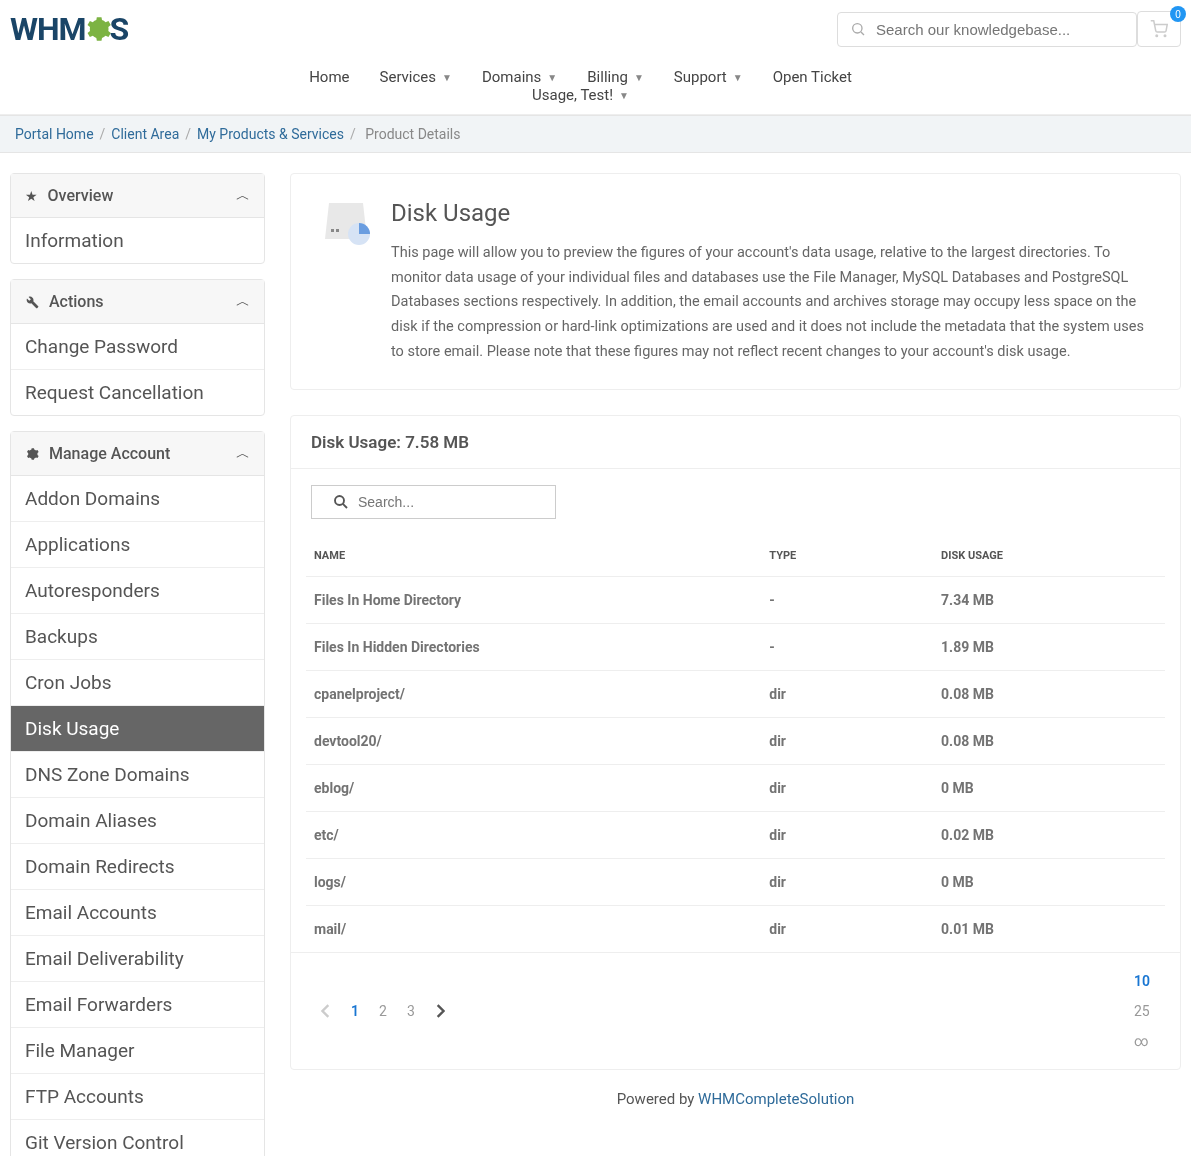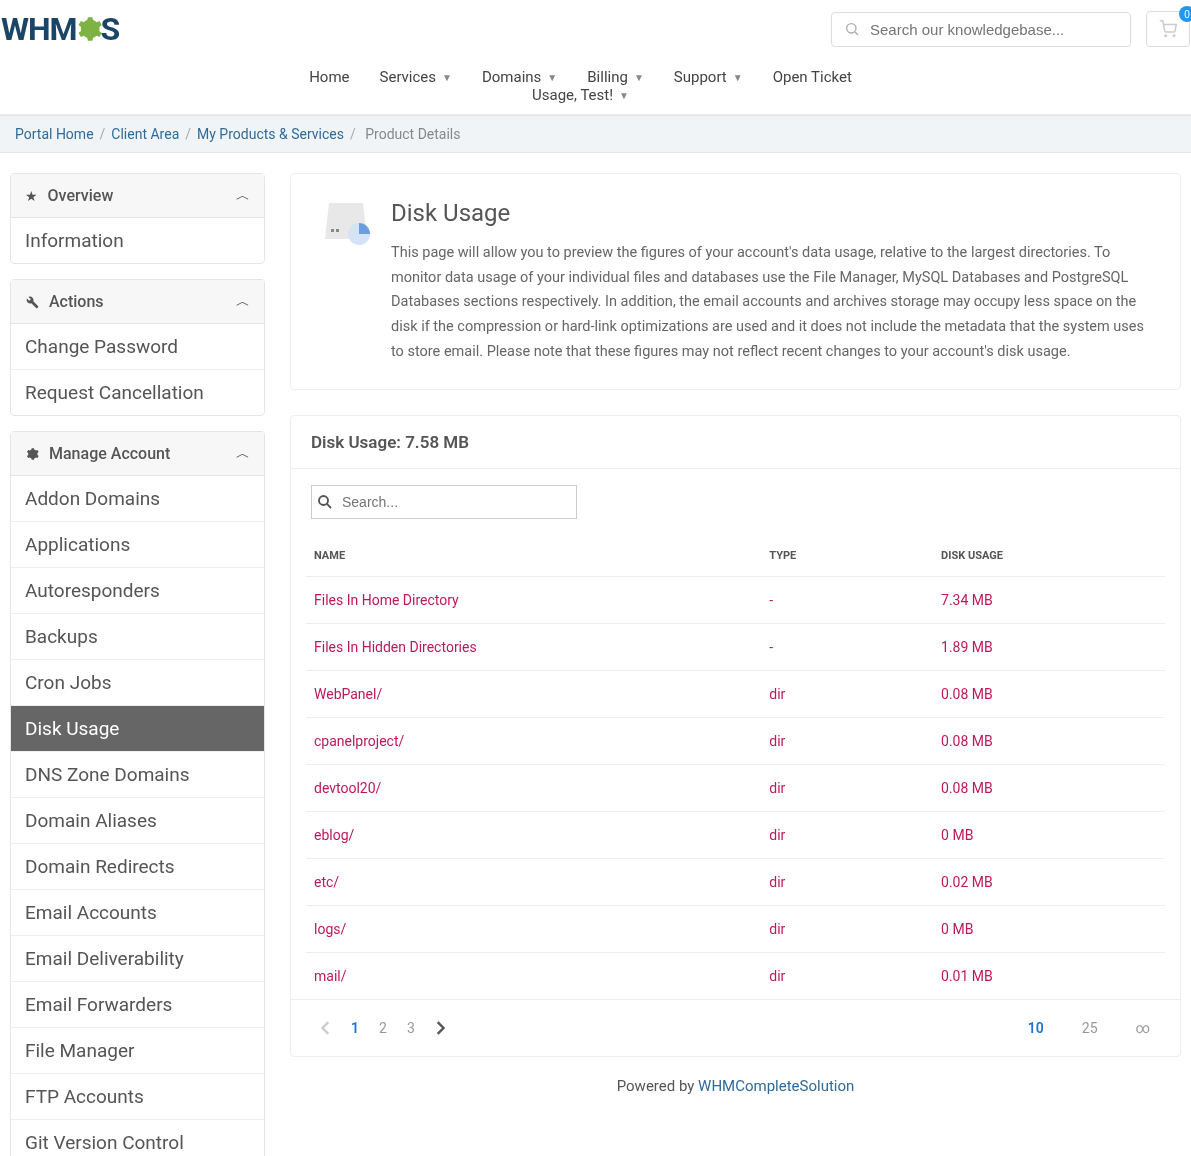--- a/index.html
+++ b/index.html
@@ -1,21 +1,21 @@
 <!DOCTYPE html>
 <html><head>
 <meta charset="utf-8">
 <style>
 * { box-sizing: border-box; margin: 0; padding: 0; }
 body { font-family: -apple-system, BlinkMacSystemFont, "Segoe UI", Roboto, sans-serif; background: #fff; color: #555; font-size: 14px; }
-.topbar { display: flex; align-items: center; padding: 10px 1px; }
+.topbar { display: flex; align-items: center; padding: 10px 10px; }
 .logo { font-size: 32px; font-weight: 700; color: #1a4567; letter-spacing: -1px; display: flex; align-items: center; }
 .logo-gear { color: #7cb342; font-size: 28px; margin: 0 -2px; }
 .spacer { flex: 1; }
-.search-box { display: flex; align-items: flex-start; border: 1px solid #ddd; border-radius: 4px; padding: 8px 12px; width: 300px; margin-right: 15px; }
+.search-box { display: flex; align-items: flex-start; border: 1px solid #ddd; border-radius: 4px; padding: 8px 12px; width: 300px; }
 .search-box input { border: none; outline: none; width: 100%; font-size: 15px; color: #999; margin-left: 10px; }
 .cart-btn { position: relative; border: 1px solid #ddd; border-radius: 4px; padding: 8px 12px; color: #ccc; background:#fff; }
 .cart-badge { position: absolute; top: -6px; right: -6px; background: #2196f3; color: #fff; font-size: 10px; border-radius: 50%; width: 16px; height: 16px; display: flex; align-items: center; justify-content: center; }
 .navbar { display: flex; align-items: center; padding: 10px 20px; border-bottom: 1px solid #eee; flex-direction: column; }
 .nav-item { margin-right: 30px; color: #444; display: flex; align-items: center; cursor: pointer; font-size: 15px; }
 .nav-item .caret { margin-left: 6px; font-size: 10px; color: #888; }
 .breadcrumb { background: #f1f4f6; padding: 10px 15px; font-size: 14px; border-top: 1px solid #e5e5e5; border-bottom: 1px solid #e5e5e5;}
 .breadcrumb a { color: #2f6b9a; text-decoration: none; }
 .breadcrumb .sep { color: #aaa; margin: 0 6px; }
 .breadcrumb .current { color: #888; }
@@ -30,29 +30,29 @@
 .panel-item.active { background: #666; color: #fff; }
 .main { flex: 1; }
 .card { background: #fff; border: 1px solid #eee; border-radius: 4px; padding: 25px 30px; margin-bottom: 25px; }
 .card-header-row { display: flex; gap: 20px; }
 .disk-icon { width: 50px; height: 45px; position: relative; flex-shrink: 0; }
 .page-title { font-size: 24px; color: #555; margin-bottom: 14px; font-weight: 400; }
 .page-desc { color: #666; line-height: 1.7; font-size: 14.5px; }
 .usage-card { border: 1px solid #eee; border-radius: 4px; }
 .usage-header { padding: 16px 20px; font-size: 17px; font-weight: 600; color: #555; border-bottom: 1px solid #eee; }
 .filter-row { padding: 16px 20px; }
-.filter-box { display: flex; align-items: center; border: 1px solid #ccc; width: 266px; padding: 7px 4px; }
+.filter-box { display: flex; align-items: center; border: 1px solid #ccc; width: 245px; padding: 7px 20px; }
 .filter-box input { border: none; outline: none; width: 100%; margin-left: 8px; font-size: 14px; }
 table { width: calc(100% - 30px); margin: 0 15px; border-collapse: collapse; }
 th { text-align: left; font-size: 11px; font-weight: 700; color: #555; padding: 14px 8px; text-transform: uppercase; }
-td { padding: 15px 8px; border-top: 1px solid #eee; color: #be185d; font-size: 14px; }
+td { padding: 15px 8px; border-top: 1px solid #eee; color: #737373; font-size: 14px; font-weight: bold; }
 .pagination { display: flex; align-items: center; padding: 16px 20px; border-top: 1px solid #eee; }
 .page-btn { padding: 4px 10px; color: #999; cursor: pointer; font-size: 14px; }
 .page-btn.active { color: #1976d2; font-weight: 600; }
-.page-size { margin-left: auto; display: flex; gap: 18px; }
+.page-size { margin-left: auto; display: flex; gap: 6px; flex-direction: column; }
 .footer { text-align: center; padding: 20px; color: #555; font-size:15px;}
 .footer a { color: #2f6b9a; text-decoration: none; }
 svg { display: block; }
 </style>
 </head>
 <body>
 
 <div class="topbar">
   <div class="logo">
     <span>WHM</span>
@@ -227,25 +227,20 @@
               <td>Files In Home Directory</td>
               <td>-</td>
               <td>7.34 MB</td>
             </tr>
             <tr>
               <td>Files In Hidden Directories</td>
               <td>-</td>
               <td>1.89 MB</td>
             </tr>
             <tr>
-              <td>WebPanel/</td>
-              <td>dir</td>
-              <td>0.08 MB</td>
-            </tr>
-            <tr>
               <td>cpanelproject/</td>
               <td>dir</td>
               <td>0.08 MB</td>
             </tr>
             <tr>
               <td>devtool20/</td>
               <td>dir</td>
               <td>0.08 MB</td>
             </tr>
             <tr>

